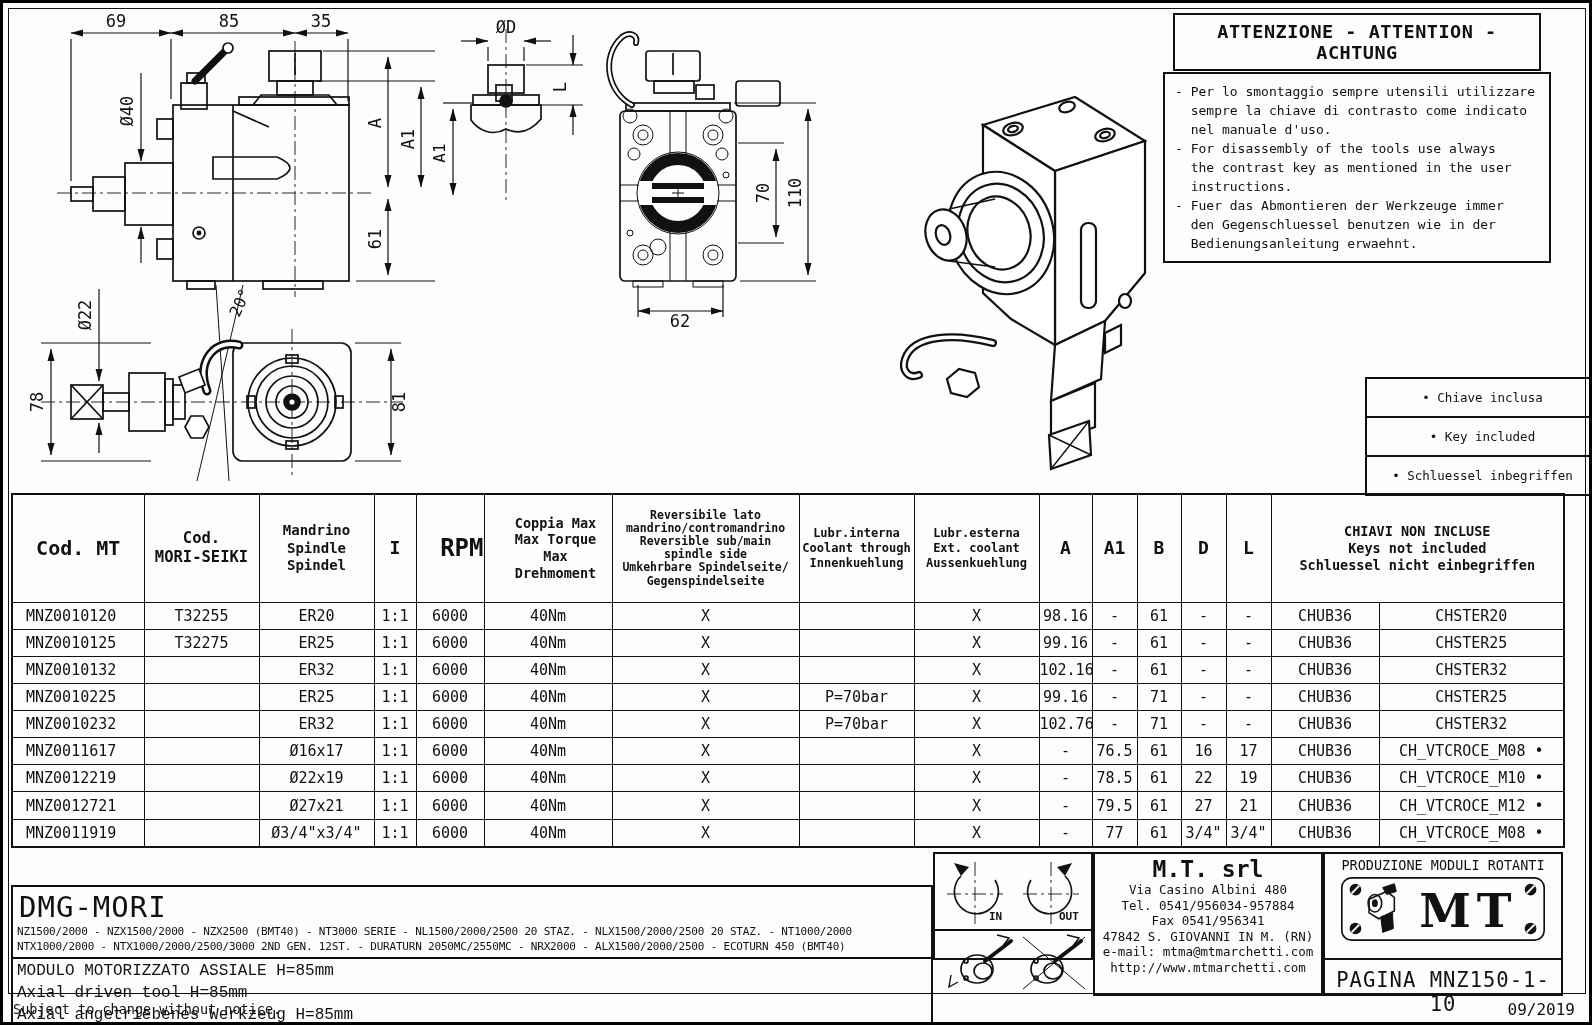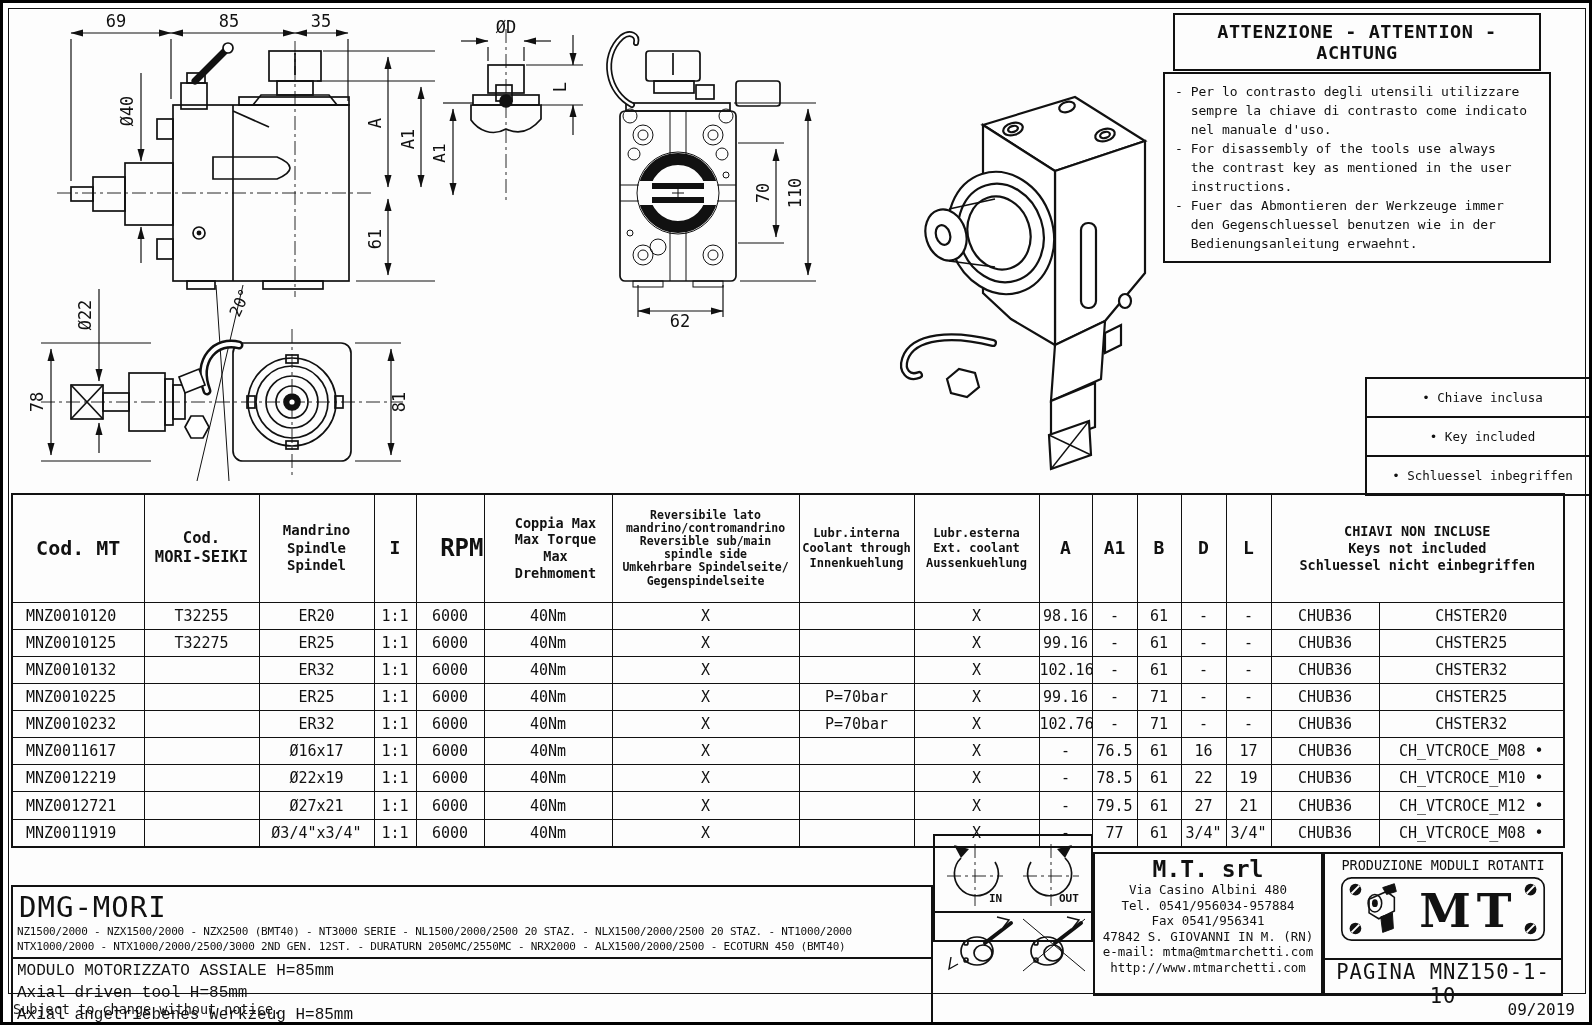--- a/index.html
+++ b/index.html
@@ -42,29 +42,29 @@
   th.h7 .h-line,th.h8 .h-line{font-size:12px;}
   th.h9 .h-line,th.h10 .h-line,th.h11 .h-line,th.h12 .h-line,th.h13 .h-line{font-size:18px;}
   th.h14 .h-line{font-size:13.5px;}
   
   .fbox{border:2px solid #111;}
   #f-left{left:8px;top:882px;width:922px;height:184px;}
   #dmg-name{font-size:29px;letter-spacing:1px;padding:3px 6px 1px 6px;font-family:"DejaVu Sans Mono",monospace;}
   .mach-line{font-size:11px;line-height:14.5px;padding:0 4px;white-space:nowrap;letter-spacing:-.2px;font-family:"DejaVu Sans Mono",monospace;}
   #modulo{border-top:2px solid #111;margin-top:3px;padding:1px 4px;}
   .mod-line{font-size:16px;line-height:22px;font-family:Liberation Mono, monospace;}
-  #f-sym{left:930px;top:831px;width:160px;height:108px;}
+  #f-sym{left:930px;top:849px;width:160px;height:108px;}
   #f-sym-top{height:75px;border-bottom:2px solid #111;}
   #f-mt{left:1090px;top:849px;width:230px;height:144px;text-align:center;}
   #mt-name{font-weight:bold;font-size:23px;padding-top:2px;font-family:"DejaVu Sans Mono",monospace;}
   .mt-line{font-size:12.5px;line-height:15.5px;font-family:"DejaVu Sans Mono",monospace;white-space:nowrap;}
   #f-logo{left:1320px;top:849px;width:240px;height:144px;}
   #logo-top{height:104px;border-bottom:2px solid #111;text-align:center;}
   #logo-caption{font-size:13.5px;padding:3px 0 1px 0;font-family:"DejaVu Sans Mono",monospace;}
-  #pagina{font-size:20.5px;text-align:center;padding-top:0;font-family:"DejaVu Sans Mono",monospace;letter-spacing:1px;}
+  #pagina{font-size:20.5px;text-align:center;padding-top:8px;font-family:"DejaVu Sans Mono",monospace;letter-spacing:1px;}
   #note{left:10px;top:998px;font-size:13.5px;font-family:"DejaVu Sans Mono",monospace;}
   #date{right:14px;top:997px;font-size:16px;font-family:"DejaVu Sans Mono",monospace;position:absolute;}
 </style>
 </head>
 <body>
 
 <div id="sheet">
   <div id="frame"></div>
 
   <svg width="0" height="0" style="position:absolute">
@@ -299,21 +299,21 @@
       <ellipse cx="262" cy="52" rx="5" ry="3" transform="rotate(-16 262 52)"></ellipse>
       <ellipse cx="224" cy="24" rx="8" ry="5" transform="rotate(-16 224 24)"></ellipse>
       <rect x="238" y="140" width="15" height="85" rx="7"></rect>
       <ellipse cx="282" cy="218" rx="6" ry="7"></ellipse>
     </g>
   </svg>
 
   <div id="attn" class="abs">
     <div id="attn-title" class="mono">ATTENZIONE - ATTENTION - ACHTUNG</div>
     <div id="attn-body">
-        <div class="attn-line">- Per lo contrasto degli utensili utilizzare</div>
+        <div class="attn-line">- Per lo smontaggio sempre utensili utilizzare</div>
         <div class="attn-line">  sempre la chiave di contrasto come indicato</div>
         <div class="attn-line">  nel manuale d'uso.</div>
         <div class="attn-line">- For disassembly of the tools use always</div>
         <div class="attn-line">  the contrast key as mentioned in the user</div>
         <div class="attn-line">  instructions.</div>
         <div class="attn-line">- Fuer das Abmontieren der Werkzeuge immer</div>
         <div class="attn-line">  den Gegenschluessel benutzen wie in der</div>
         <div class="attn-line">  Bedienungsanleitung erwaehnt.</div>
       </div>
   </div>

